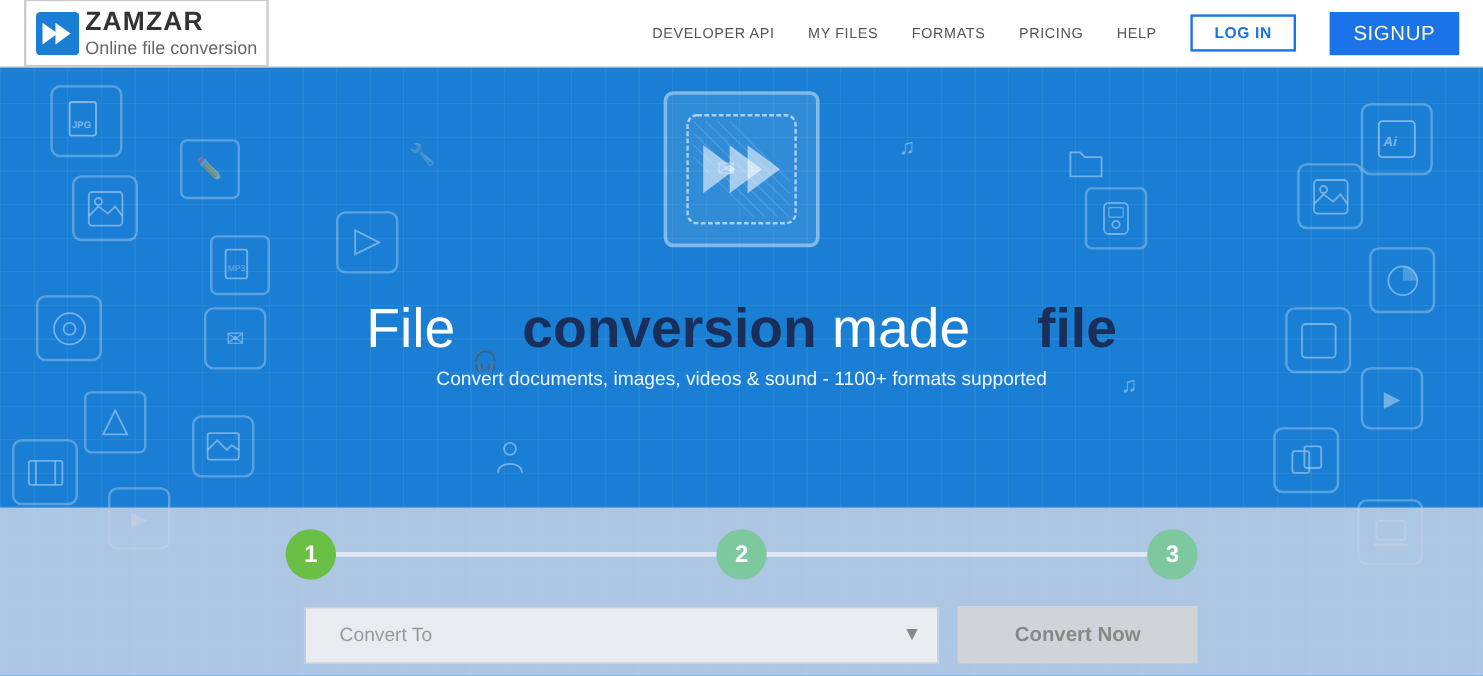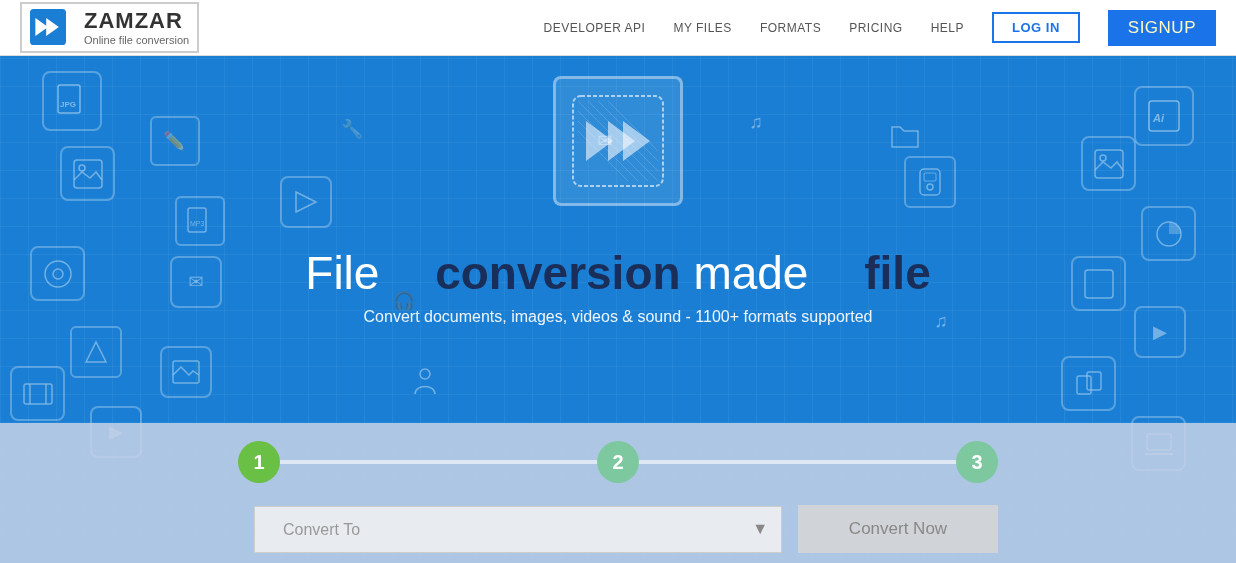--- a/index.html
+++ b/index.html
@@ -12,32 +12,32 @@
       display: flex;
       align-items: center;
       padding: 0 20px;
       border-bottom: 1px solid #ddd;
       position: relative;
       z-index: 10;
     }
     .logo-box {
       display: flex;
       align-items: center;
-      gap: 18px;
+      gap: 5px;
       border: 2px solid #ccc;
       padding: 4px 8px;
       margin-right: 30px;
     }
     .logo-icon {
       width: 36px;
       height: 36px;
     }
     .logo-text { line-height: 1.2; }
     .logo-name { font-size: 22px; font-weight: bold; color: #333; letter-spacing: 1px; }
-    .logo-sub { font-size: 11px; color: #666; }
+    .logo-sub { font-size: 15px; color: #666; }
     .nav-links {
       display: flex;
       align-items: center;
       gap: 28px;
       margin-left: auto;
     }
     .nav-link {
       font-size: 12px;
       color: #555;
       text-decoration: none;
@@ -216,21 +216,21 @@
       color: #888;
       pointer-events: none;
     }
 
     .btn-convert-now {
       background: #d0d4d9;
       color: #888;
       border: none;
       padding: 14px 30px;
       font-size: 17px;
-      font-weight: normal;
+      font-weight: bold;
       cursor: pointer;
       width: 200px;
     }
   </style>
 </head>
 <body>
 
 <nav class="navbar">
   <div class="logo-box">
     <svg class="logo-icon" viewBox="0 0 40 40">

